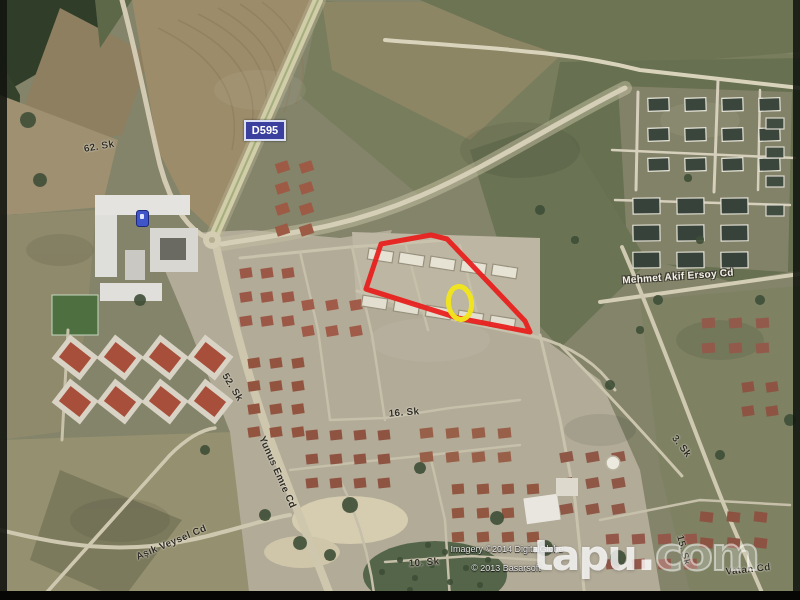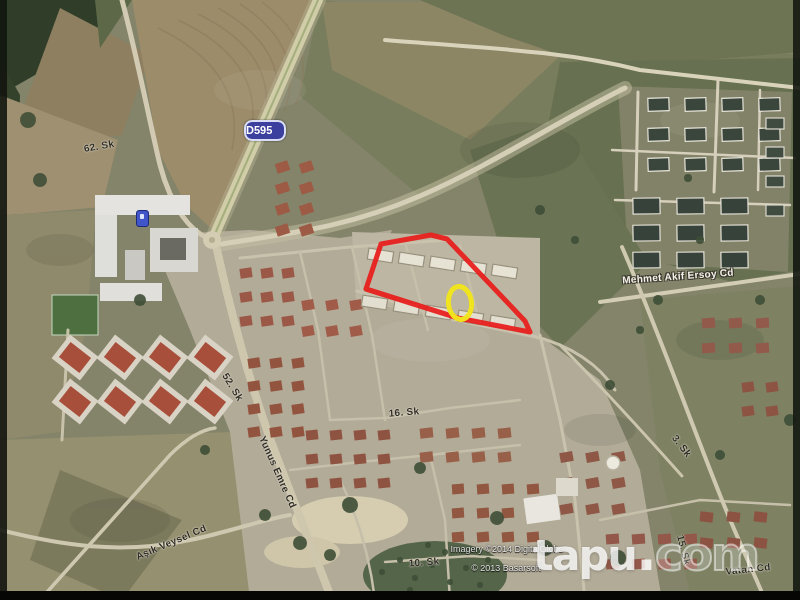--- a/index.html
+++ b/index.html
@@ -10,22 +10,22 @@
   .lbl{position:absolute;font:bold 10px "Liberation Sans",sans-serif;white-space:nowrap;
        transform:translate(-50%,-50%) rotate(var(--r,0deg));letter-spacing:.3px;pointer-events:none;}
   .lbl.dark{color:#2f2c25;text-shadow:0 0 2px rgba(238,234,220,.95),0 0 1px rgba(238,234,220,.9);}
   .lbl.light{color:#f4f2e8;text-shadow:-1px -1px 0 #3a372f,1px -1px 0 #3a372f,-1px 1px 0 #3a372f,1px 1px 0 #3a372f;}
   #esentepe-label{position:absolute;left:379px;top:483px;transform:translate(-50%,-50%);
        font:bold 17px "Liberation Sans",sans-serif;color:#fff;letter-spacing:.5px;white-space:nowrap;
        text-shadow:-1.5px -1.5px 0 #22201b,1.5px -1.5px 0 #22201b,-1.5px 1.5px 0 #22201b,
                    1.5px 1.5px 0 #22201b,0 2px 2px #22201b;}
   
   #route-badge{position:absolute;left:244px;top:120px;width:38px;height:17px;background:#3b3f9e;
-       border:2px solid #dadef4;border-radius:8px;color:#fff;font:bold 11px/17px "Liberation Sans",sans-serif;
-       text-align:left;letter-spacing:0;box-shadow:0 0 2px rgba(0,0,0,.6);}
+       border:2px solid #dadef4;border-radius:0;color:#fff;font:bold 11px/17px "Liberation Sans",sans-serif;
+       text-align:center;letter-spacing:0;box-shadow:0 0 2px rgba(0,0,0,.6);}
   
   #poi-marker{position:absolute;left:136px;top:210px;width:11px;height:15px;background:#4056c8;
        border:1px solid #1d2a7c;border-radius:3px;}
   #poi-marker::after{content:"";position:absolute;left:3px;top:3px;width:4px;height:5px;background:#dfe6ff;border-radius:1px;}
   
   .attr{position:absolute;transform:translate(-50%,-50%);font:9px "Liberation Sans",sans-serif;
        color:rgba(255,255,255,.85);text-shadow:0 0 2px rgba(0,0,0,.9),0 1px 1px rgba(0,0,0,.8);white-space:nowrap;}
   #attr-imagery{left:507px;top:549px;}
   #attr-mapdata{left:506px;top:568px;}
   

